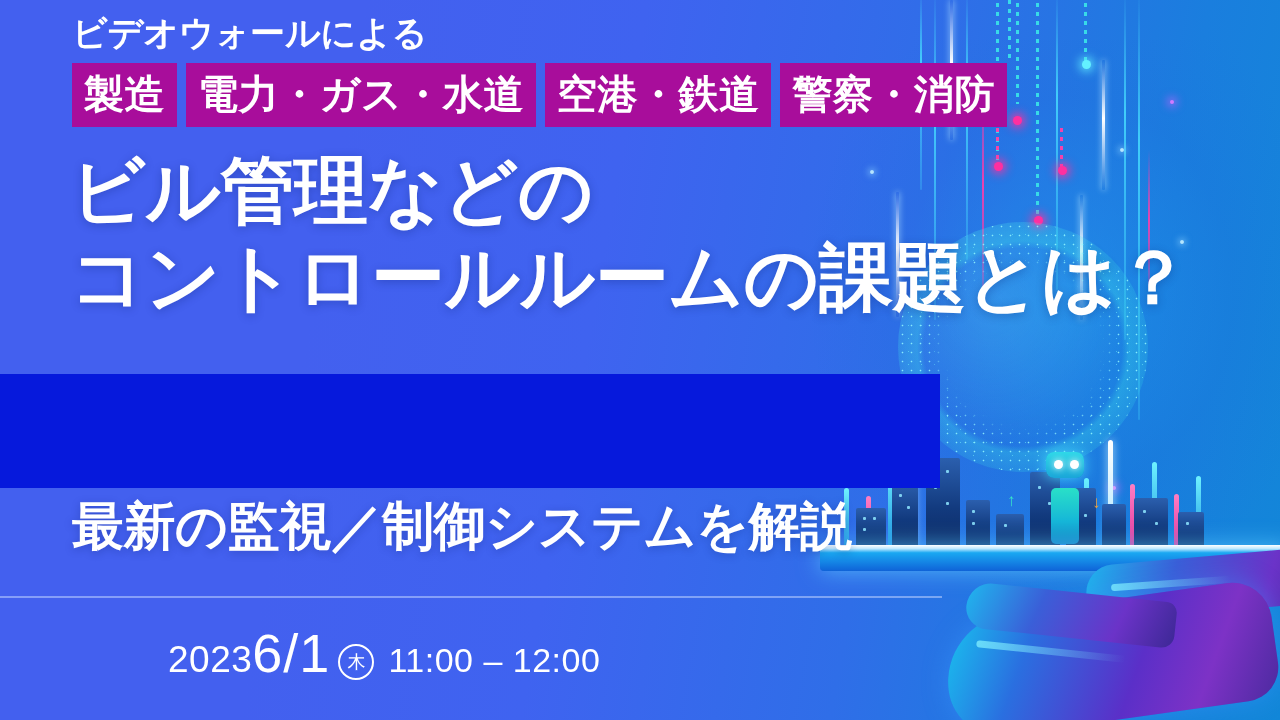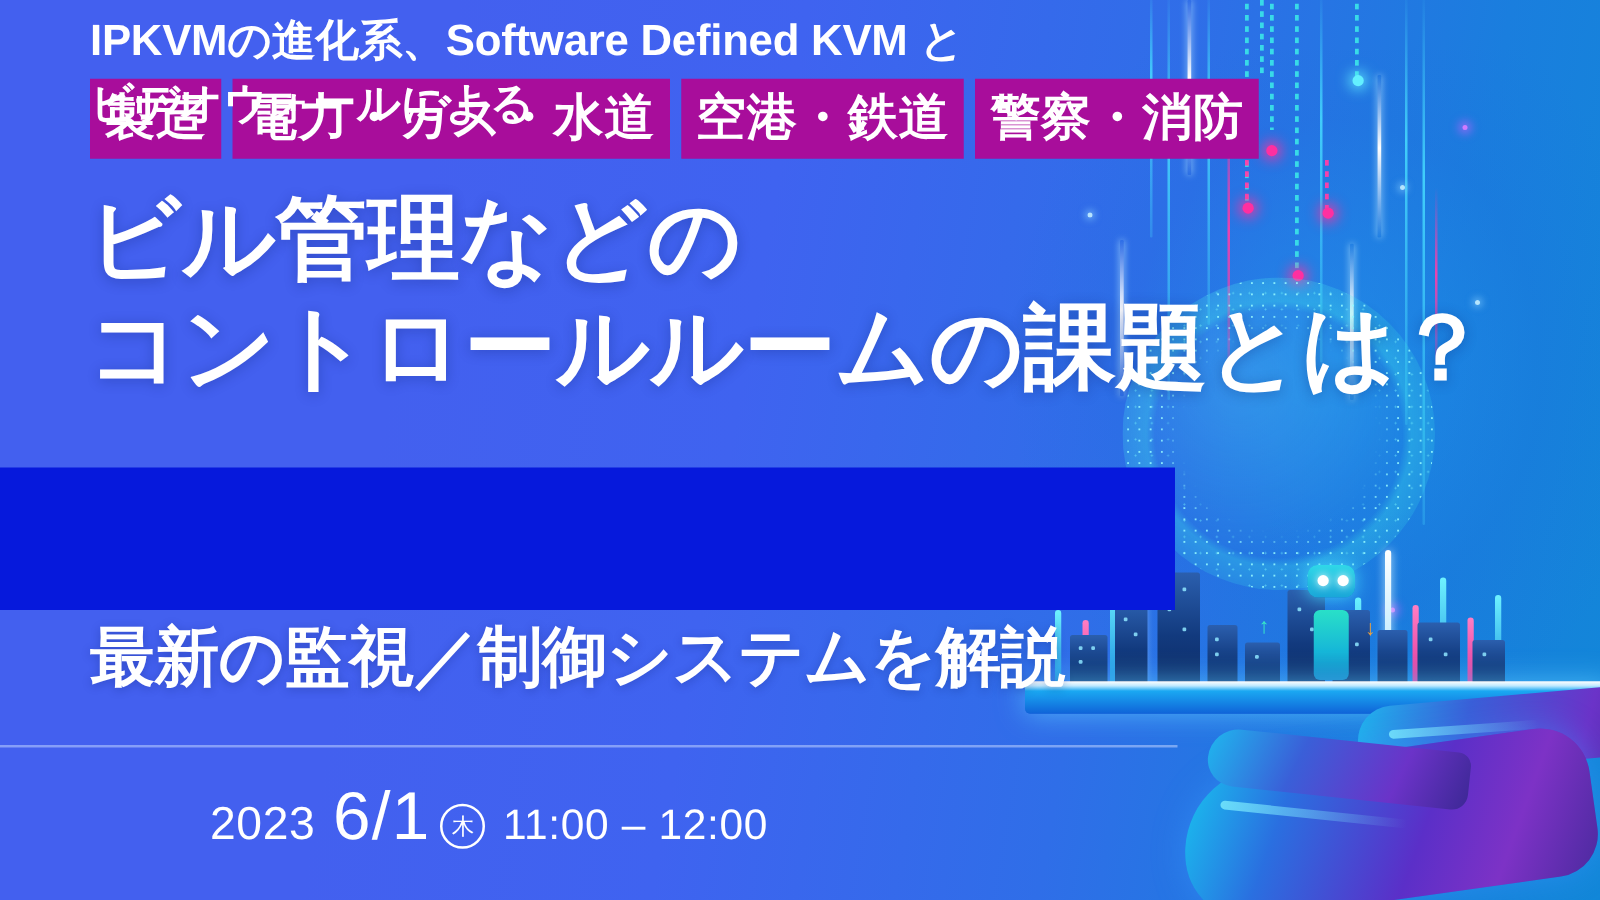--- a/index.html
+++ b/index.html
@@ -296,21 +296,20 @@
     font-weight: 400;
     letter-spacing: 5px;
   }
   .year {
     margin-left: 96px;
     font-size: 37px;
     font-weight: 400;
     letter-spacing: 0.5px;
   }
   .daybig {
-    margin-left: 14px;
     font-size: 54px;
     font-weight: 400;
     letter-spacing: 1px;
   }
   .dow {
     margin-left: 8px;
     position: relative;
     top: -4px;
     display: inline-flex;
     align-items: center;
@@ -470,21 +469,20 @@
     <span class="tag">警察・消防</span>
   </div>
 
   <div class="headline">
     <span class="ln">ビル管理などの</span>
     <span class="ln">コントロールルームの課題とは？</span>
   </div>
 
   <div class="subband"></div>
   <div class="subband-text">
-    <span class="ln">IPKVMの進化系、Software Defined KVM と</span>
     <span class="ln">ビデオウォールによる</span>
   </div>
 
   <div class="tagline">最新の監視／制御システムを解説</div>
 
   <div class="divider"></div>
 
   <div class="footer">
     <span class="year">2023</span>
     <span class="daybig">6/1</span>

